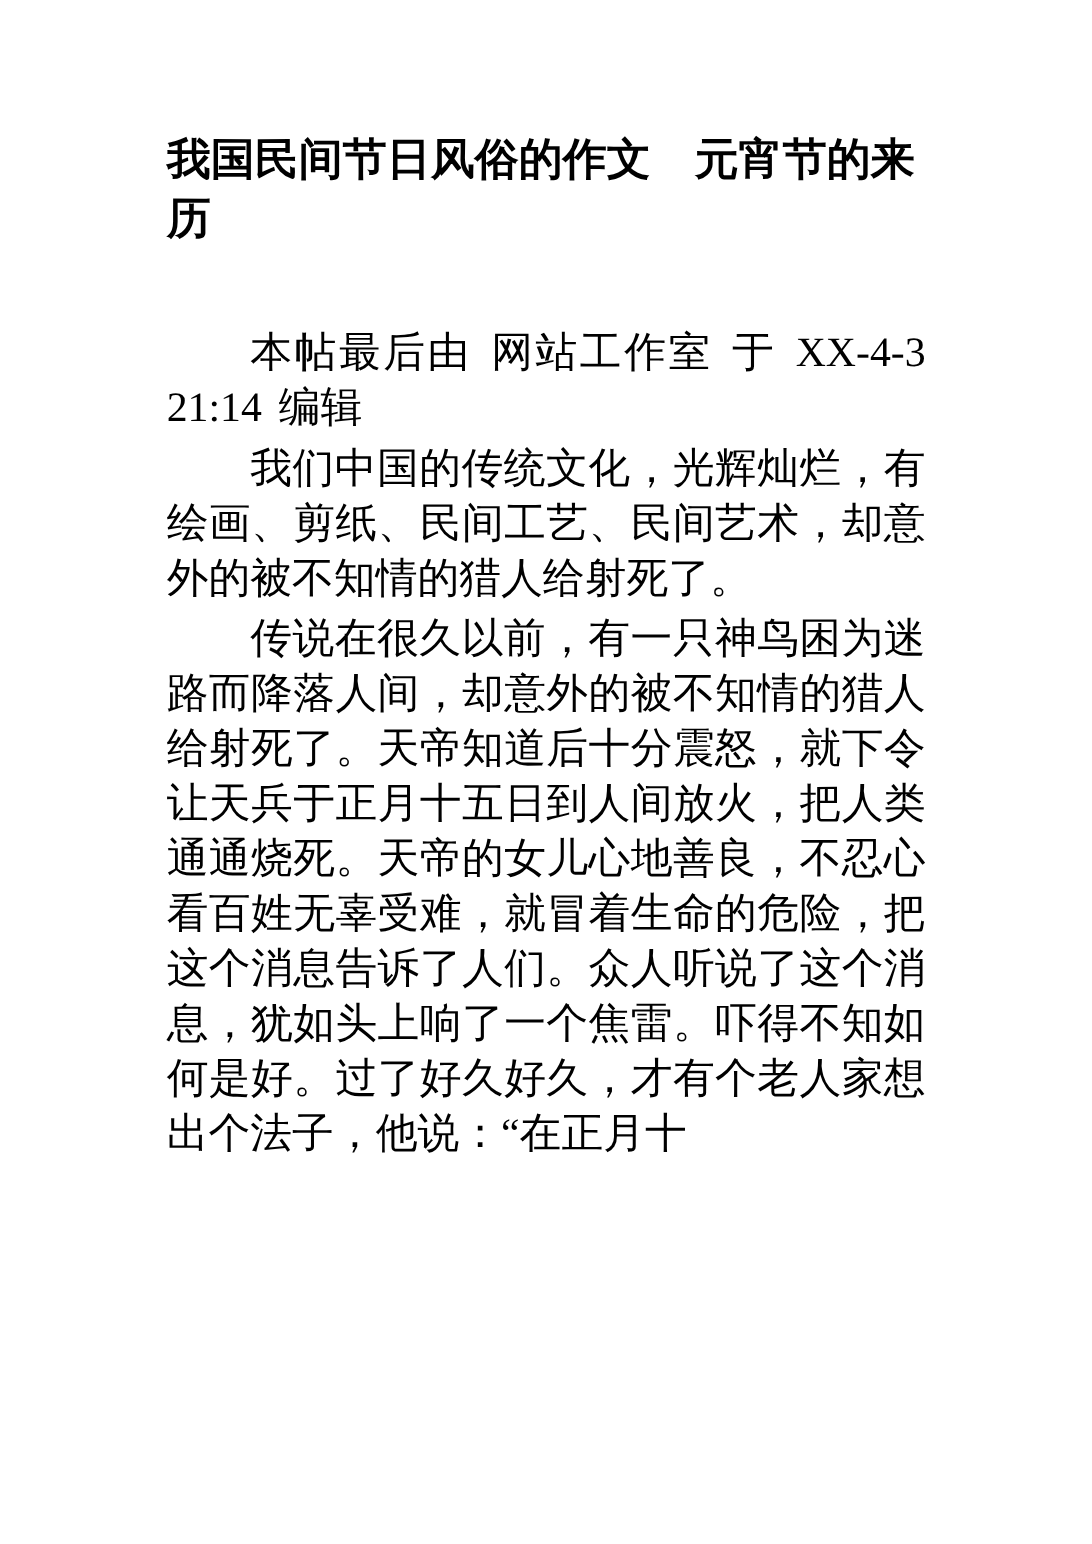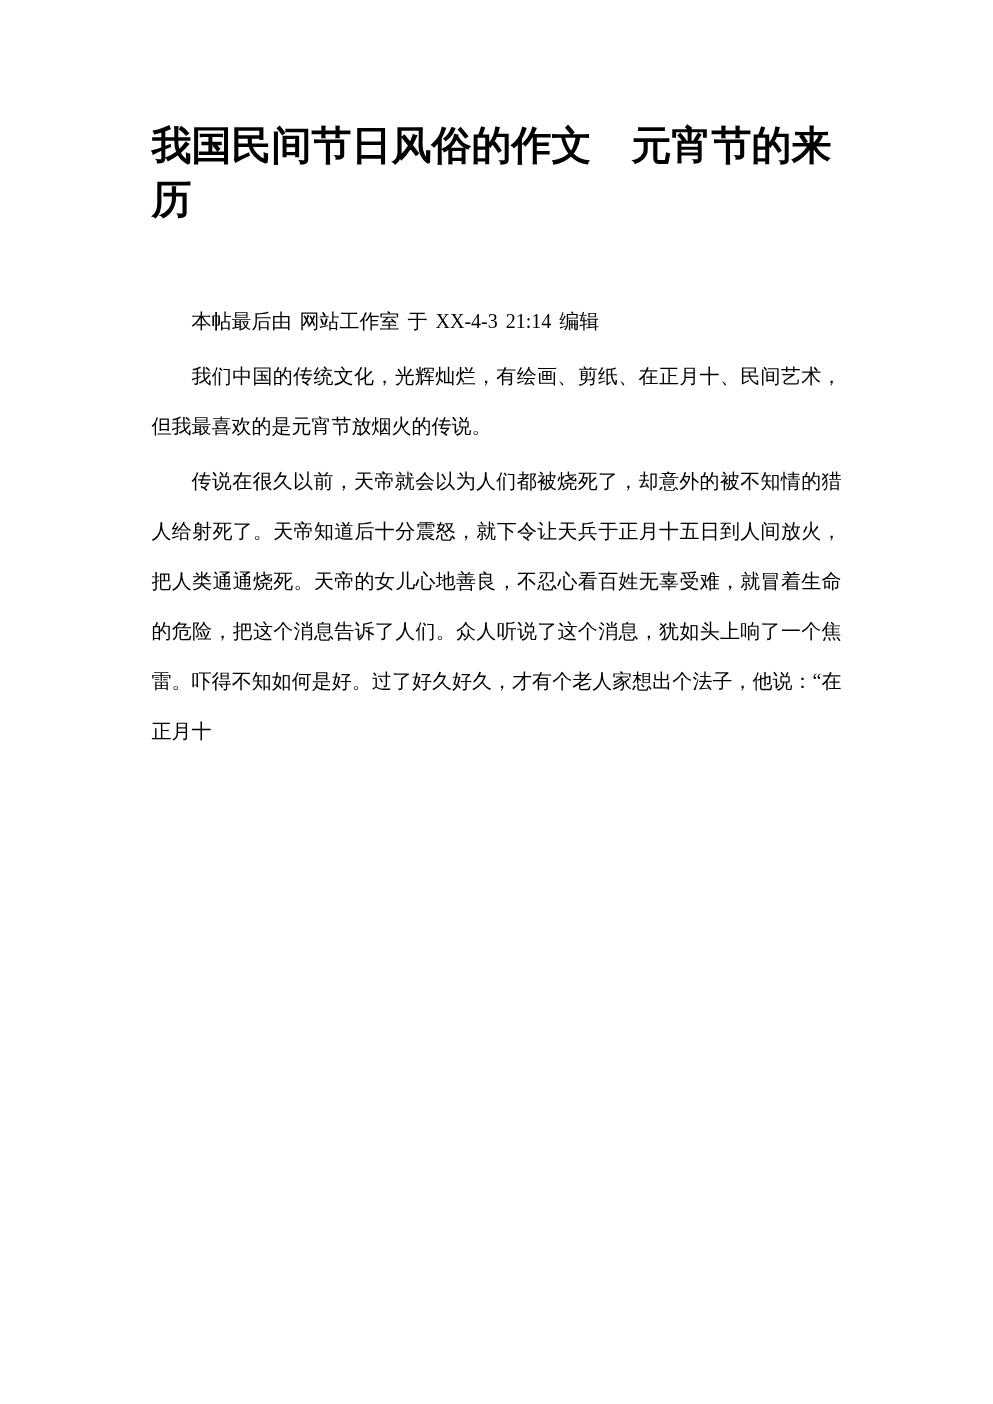--- a/index.html
+++ b/index.html
@@ -25,39 +25,39 @@
     font-size: 40px;
     line-height: 54px;
     text-align: left;
     margin: 0;
     letter-spacing: 0;
   }
   .paragraphs {
     margin-top: 70px;
   }
   .para {
-    font-size: 20px;
+    font-size: 38px;
     line-height: 50px;
     text-align: justify;
     text-indent: 2em;
     margin: 5px 0 0 0;
   }
   .para.meta {
     word-spacing: 0.15em;
     margin-top: 0;
   }
 </style>
 </head>
 <body>
 
 <div class="page">
   <h1 class="doc-title">我国民间节日风俗的作文　元宵节的来历</h1>
 
   <div class="paragraphs">
     <p class="para meta">本帖最后由 网站工作室 于 XX-4-3 21:14 编辑</p>
 
-    <p class="para">我们中国的传统文化，光辉灿烂，有绘画、剪纸、在正月十、民间艺术，但我最喜欢的是元宵节放烟火的传说。</p>
+    <p class="para">我们中国的传统文化，光辉灿烂，有绘画、剪纸、民间工艺、民间艺术，却意外的被不知情的猎人给射死了。</p>
 
-    <p class="para">传说在很久以前，天帝就会以为人们都被烧死了，却意外的被不知情的猎人给射死了。天帝知道后十分震怒，就下令让天兵于正月十五日到人间放火，把人类通通烧死。天帝的女儿心地善良，不忍心看百姓无辜受难，就冒着生命的危险，把这个消息告诉了人们。众人听说了这个消息，犹如头上响了一个焦雷。吓得不知如何是好。过了好久好久，才有个老人家想出个法子，他说：“在正月十</p>
+    <p class="para">传说在很久以前，有一只神鸟困为迷路而降落人间，却意外的被不知情的猎人给射死了。天帝知道后十分震怒，就下令让天兵于正月十五日到人间放火，把人类通通烧死。天帝的女儿心地善良，不忍心看百姓无辜受难，就冒着生命的危险，把这个消息告诉了人们。众人听说了这个消息，犹如头上响了一个焦雷。吓得不知如何是好。过了好久好久，才有个老人家想出个法子，他说：“在正月十</p>
 
 
   </div>
 </div>
 
 </body></html>

